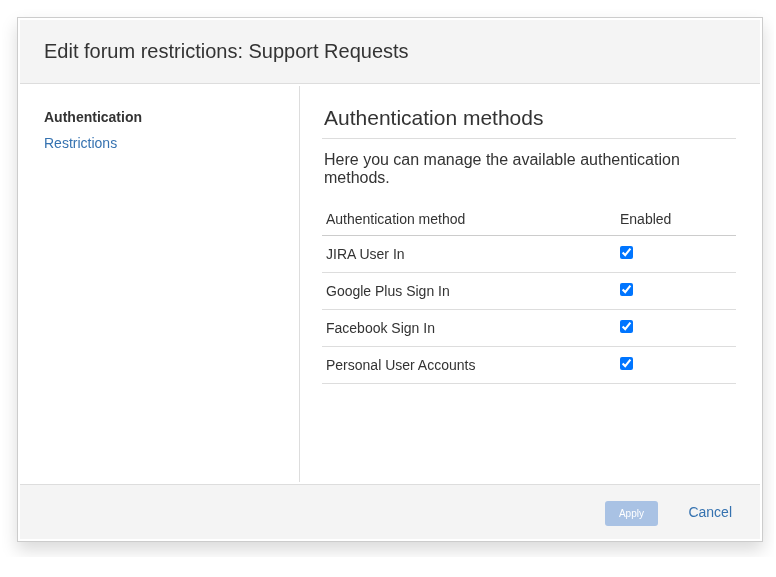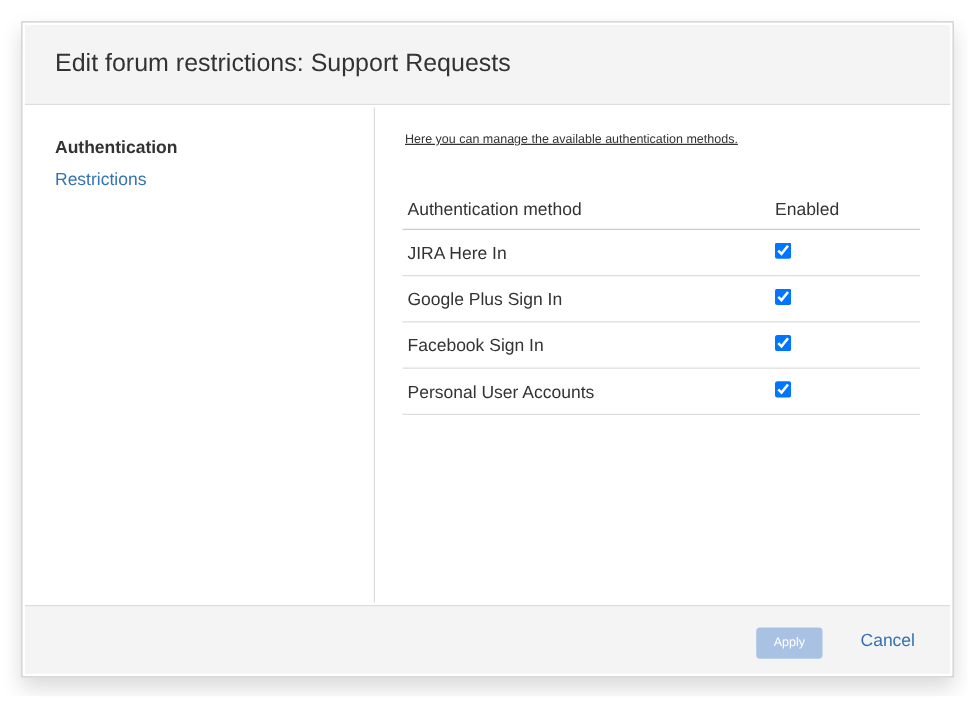--- a/index.html
+++ b/index.html
@@ -56,24 +56,23 @@
     }
     .section-title {
       font-size: 21px;
       font-weight: normal;
       color: #333;
       padding-bottom: 8px;
       border-bottom: 1px solid #ddd;
       margin-bottom: 10px;
     }
     .section-desc {
-      font-size: 10px;
+      font-size: 16px;
       color: #333;
-      margin-bottom: 32px;
-      text-decoration: underline;
+      margin-bottom: 14px;
     }
     .auth-table {
       width: 100%;
       border-collapse: collapse;
     }
     .auth-table th {
       text-align: left;
       font-size: 14px;
       font-weight: normal;
       color: #333;
@@ -125,31 +124,32 @@
 <div class="dialog">
   <div class="dialog-header">
     <h1 class="dialog-title">Edit forum restrictions: Support Requests</h1>
   </div>
   <div class="dialog-body">
     <nav class="sidebar">
       <a class="sidebar-item active">Authentication</a>
       <a class="sidebar-item">Restrictions</a>
     </nav>
     <div class="main">
+      <h2 class="section-title">Authentication methods</h2>
       <p class="section-desc">Here you can manage the available authentication methods.</p>
       <table class="auth-table">
         <thead>
           <tr>
             <th>Authentication method</th>
             <th>Enabled</th>
           </tr>
         </thead>
         <tbody>
           <tr>
-            <td>JIRA Here In</td>
+            <td>JIRA User In</td>
             <td><input type="checkbox" class="checkbox" checked="" style=""></td>
           </tr>
           <tr>
             <td>Google Plus Sign In</td>
             <td><input type="checkbox" class="checkbox" checked="" style=""></td>
           </tr>
           <tr>
             <td>Facebook Sign In</td>
             <td><input type="checkbox" class="checkbox" checked="" style=""></td>
           </tr>

